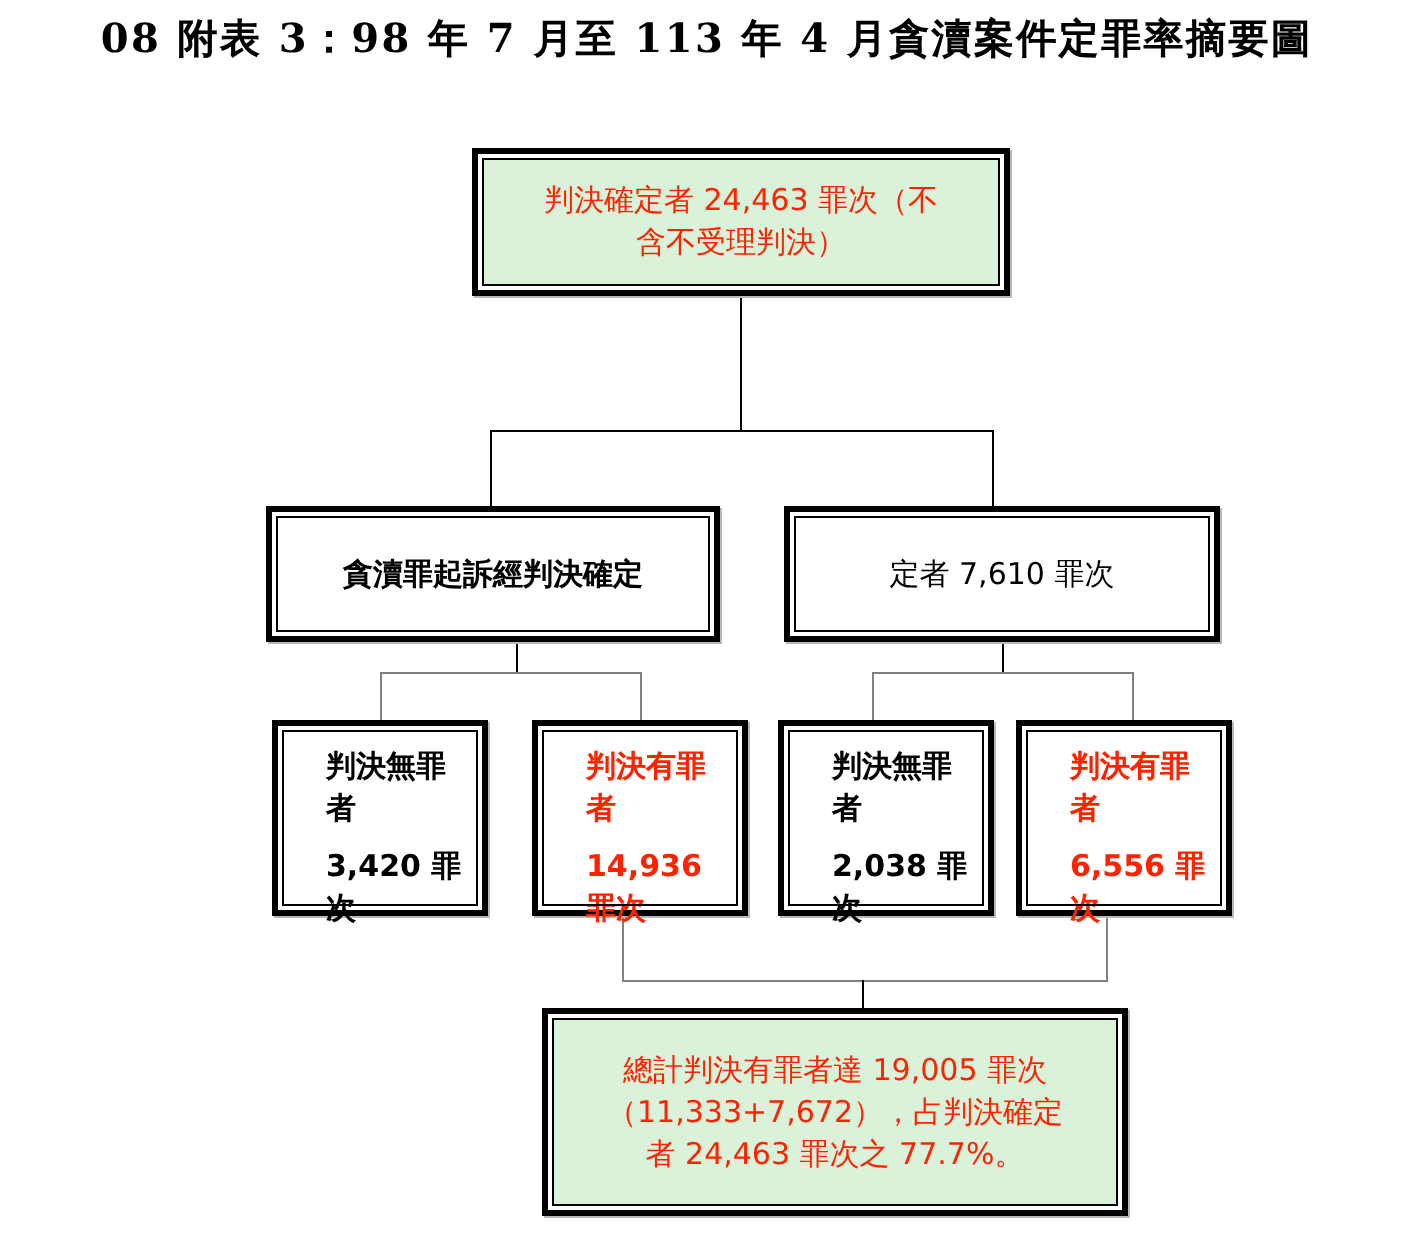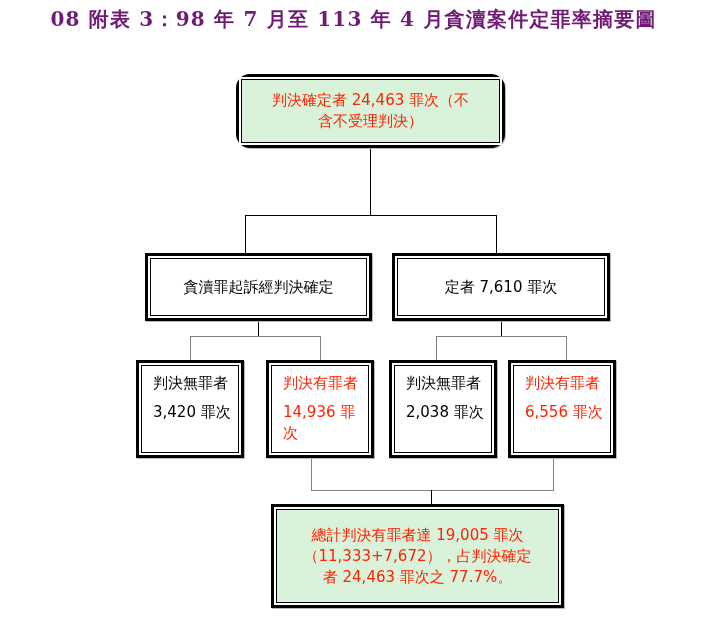--- a/index.html
+++ b/index.html
@@ -18,21 +18,21 @@
   #page-title {
     position: absolute;
     left: 0;
     top: 6px;
     width: 707px;
     text-align: center;
     font-family: "DejaVu Serif", "Liberation Serif", serif;
     font-weight: bold;
     font-size: 20px;
     letter-spacing: 1.2px;
-    color: #701a75;
+    color: #000000;
     white-space: nowrap;
   }
 
   
   .node {
     position: absolute;
     box-sizing: border-box;
     border: 3px solid #000000;
     background: #ffffff;
     box-shadow: 1px 1px 0 0 #b8b8b8;
@@ -56,21 +56,21 @@
     font-size: 15px;
     line-height: 21px;
     color: #000000;
     padding: 0 6px;
   }
   .txt.red  { color: #ff2200; }
   .txt.center { text-align: center; }
   .txt.left   { text-align: left; }
 
   .node.top-align .inner { justify-content: flex-start; }
-  .node.top-align .txt { padding-top: 8px; padding-left: 12px; }
+  .node.top-align .txt { padding-top: 8px; padding-left: 22px; font-weight: bold; }
 
   
   .line {
     position: absolute;
     background: #000000;
   }
   .line.v { width: 1px; }
   .line.h { height: 1px; }
   .line.grey { background: #808080; }
 </style>
@@ -92,28 +92,28 @@
 <div class="line v" style="left:501px; top:321px; height:15px;"></div>
 <div class="line h grey" style="left:436px; top:336px; width:130px;"></div>
 <div class="line v grey" style="left:436px; top:336px; height:24px;"></div>
 <div class="line v grey" style="left:566px; top:336px; height:24px;"></div>
 
 <div class="line v grey" style="left:311px; top:458px; height:32px;"></div>
 <div class="line v grey" style="left:553px; top:458px; height:32px;"></div>
 <div class="line h grey" style="left:311px; top:490px; width:243px;"></div>
 <div class="line v" style="left:431px; top:490px; height:14px;"></div>
 
-<div class="node green" style="left:236px; top:74px; width:269px; height:74px;border-radius:14px;">
+<div class="node green" style="left:236px; top:74px; width:269px; height:74px;">
   <div class="inner">
     <div class="txt red center">判決確定者 24,463 罪次（不</div>
     <div class="txt red center">含不受理判決）</div>
   </div>
 </div>
 
-<div class="node" style="left:145px; top:253px; width:227px; height:68px;">
+<div class="node" style="left:133px; top:253px; width:227px; height:68px;font-weight:bold;">
   <div class="inner">
     <div class="txt center">貪瀆罪起訴經判決確定</div>
   </div>
 </div>
 
 <div class="node" style="left:392px; top:253px; width:218px; height:68px;">
   <div class="inner">
     <div class="txt center">定者 7,610 罪次</div>
   </div>
 </div>

